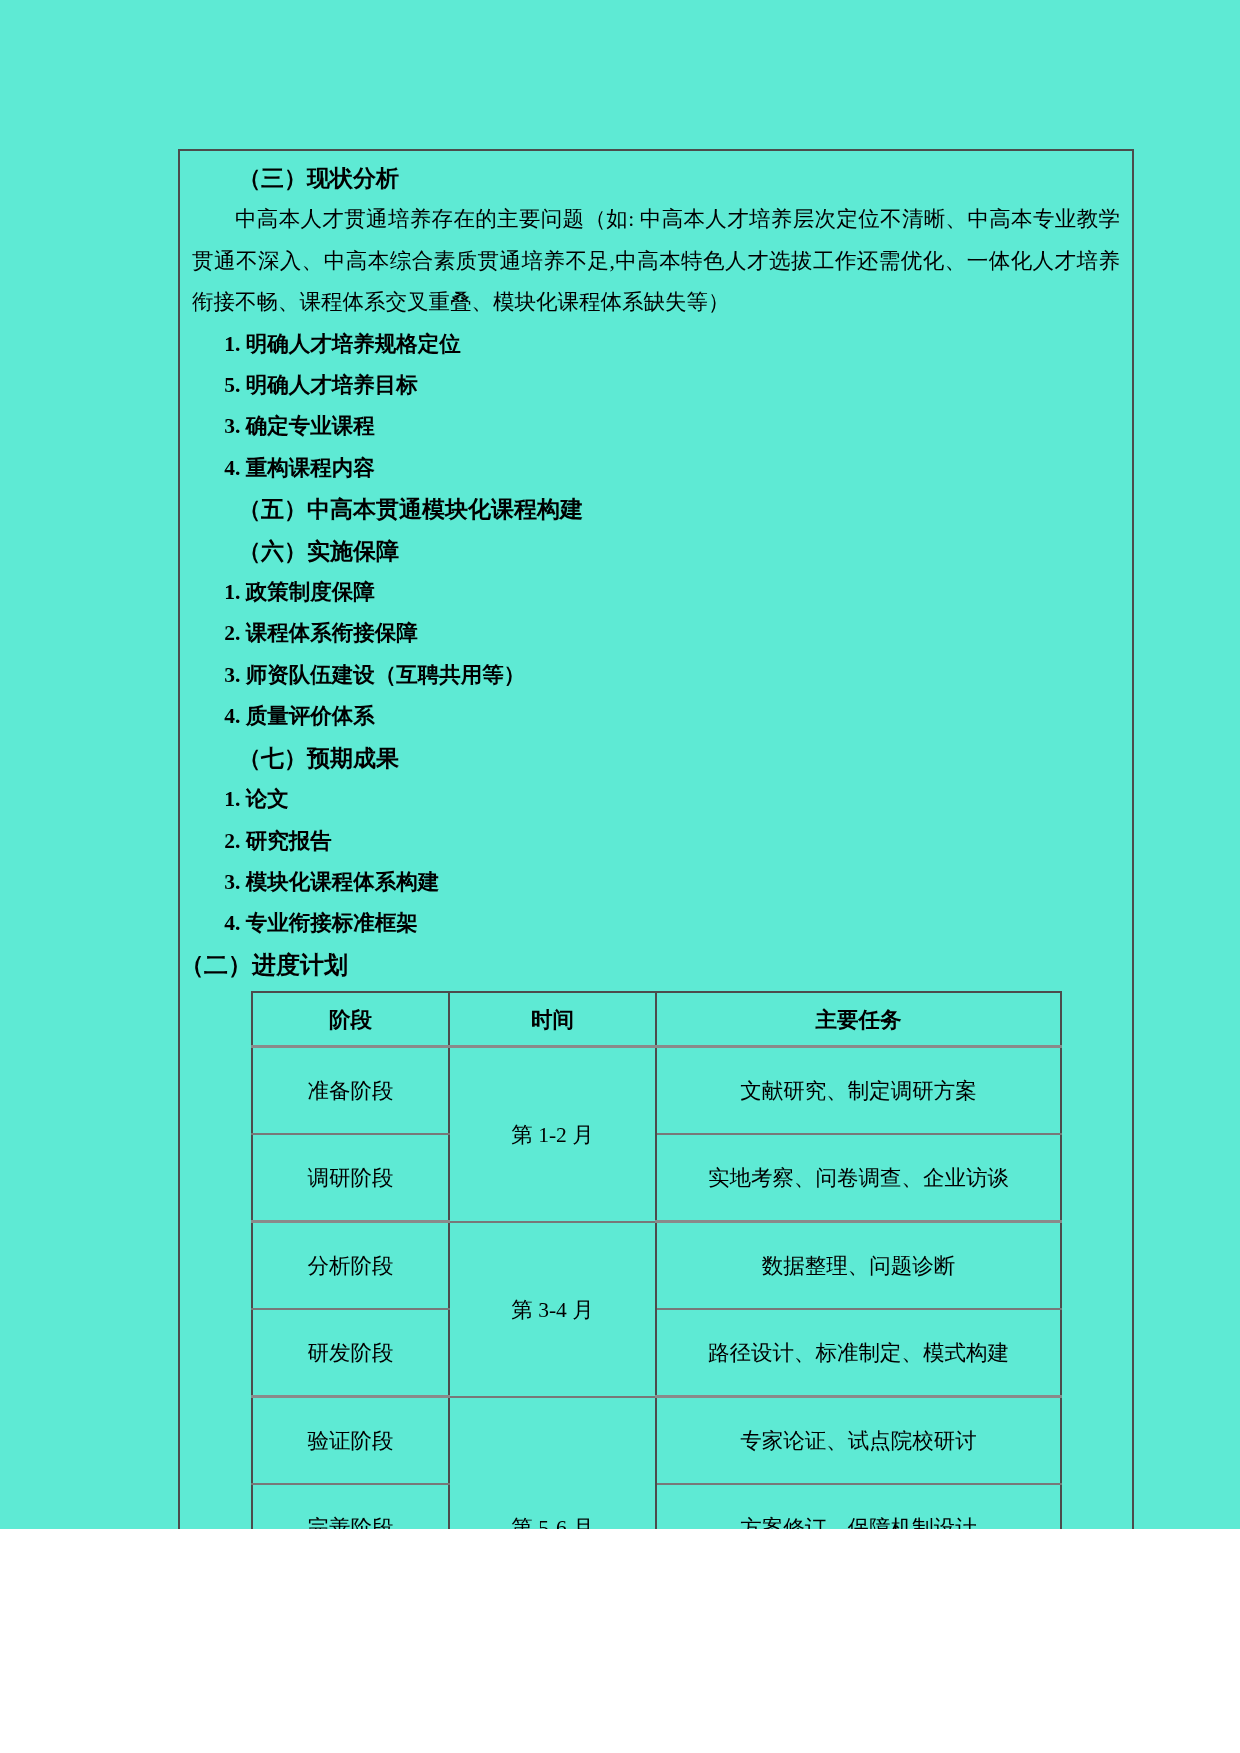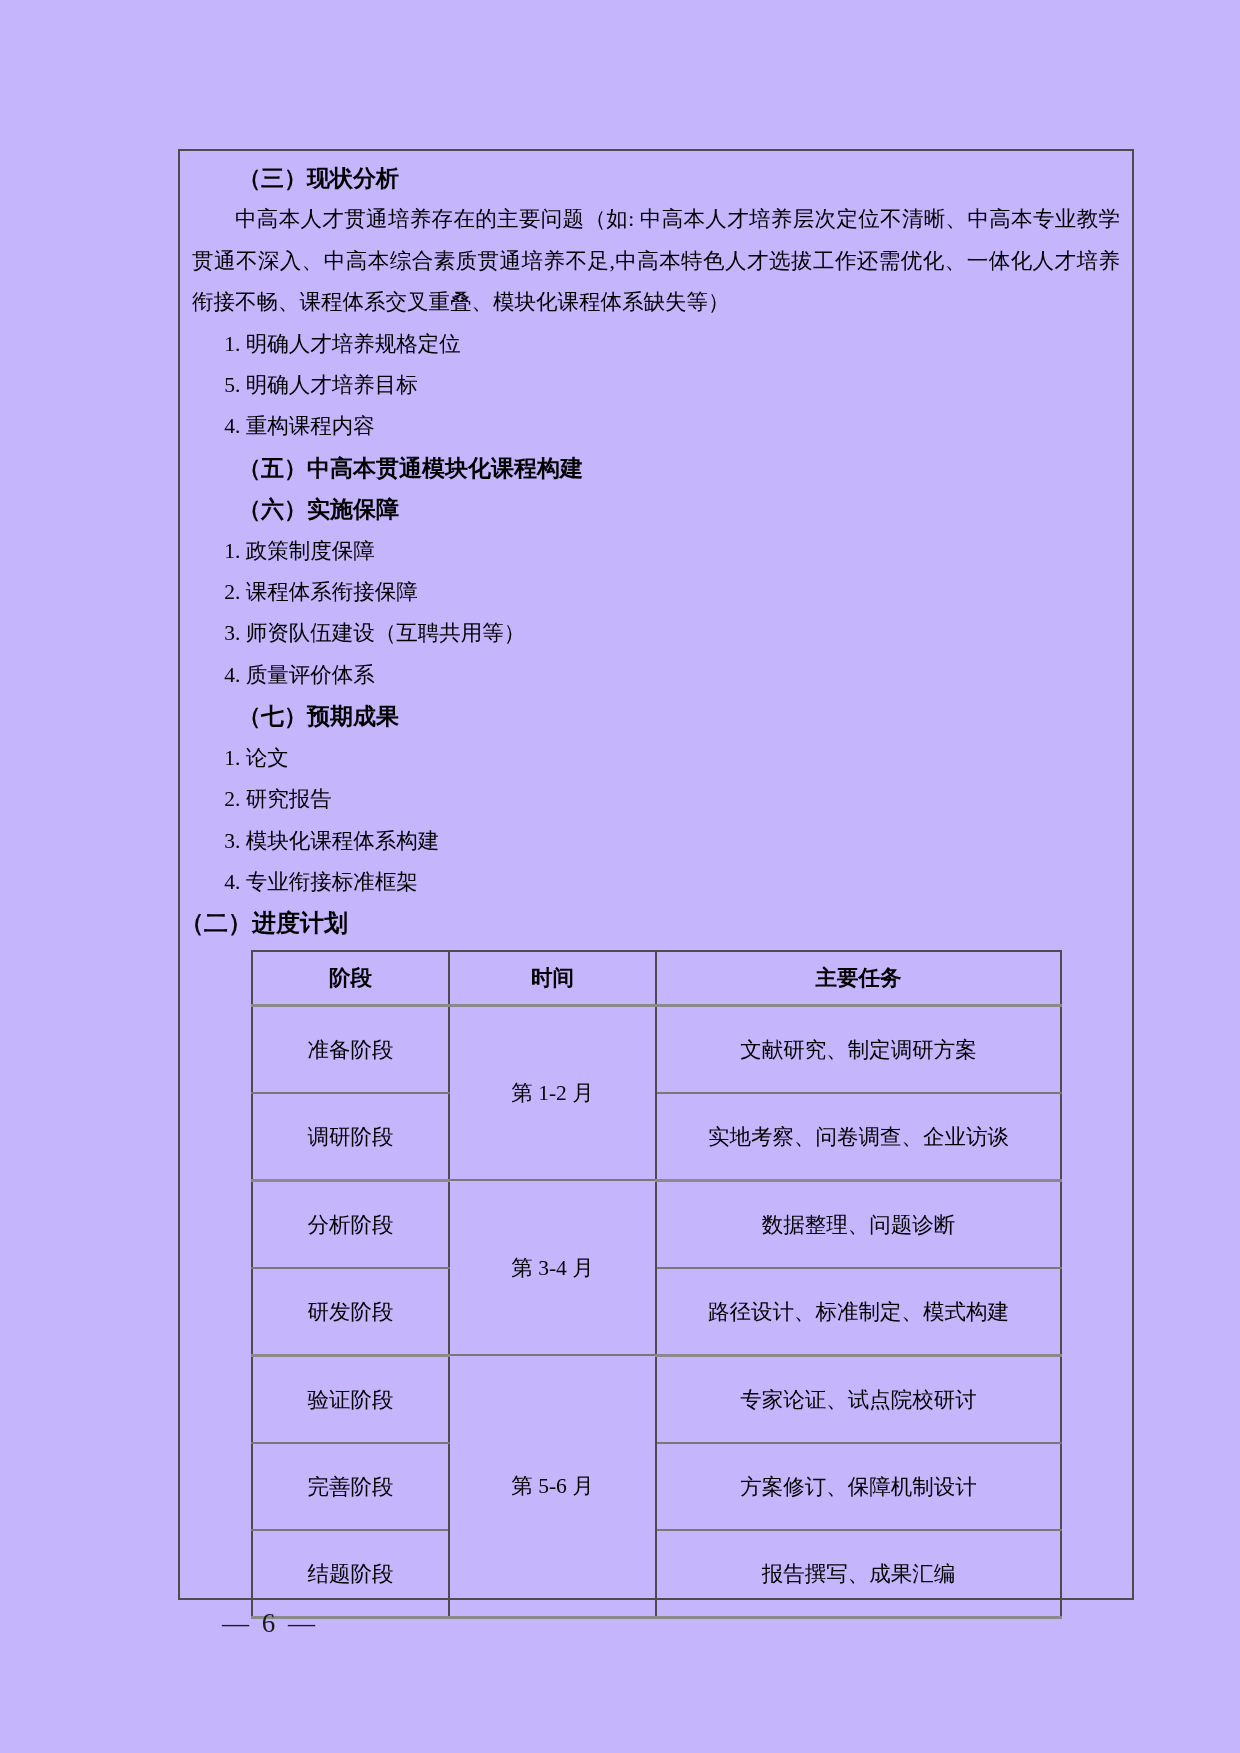--- a/index.html
+++ b/index.html
@@ -3,22 +3,22 @@
 <meta charset="utf-8">
 <style>
   html, body {
     margin: 0;
     padding: 0;
     background: #ffffff;
   }
   .page {
     position: relative;
     width: 1240px;
-    height: 1753px;
-    background: #c4b5fd;
+    height: 1529px;
+    background: #5eead4;
     color: #000000;
     font-family: "Liberation Serif", "DejaVu Serif", serif;
     overflow: hidden;
   }
   .content-box {
     position: absolute;
     left: 178px;
     top: 149px;
     width: 956px;
     height: 1451px;
@@ -41,20 +41,21 @@
     font-size: 21.5px;
     line-height: 41.4px;
     text-align: justify;
     text-indent: 2em;
   }
   .item {
     font-size: 21.5px;
     line-height: 41.4px;
     text-indent: 1.5em;
     white-space: nowrap;
+    font-weight: bold;
   }
   .plan-heading {
     font-size: 24px;
     font-weight: bold;
     line-height: 41.4px;
     text-indent: 0;
     margin-left: -12px !important;
     white-space: nowrap;
   }
   table.schedule {
@@ -105,20 +106,21 @@
 <body>
 
 <div class="page">
   <div class="content-box">
 
     <h3 class="sec-heading">（三）现状分析</h3>
     <p class="para">中高本人才贯通培养存在的主要问题（如: 中高本人才培养层次定位不清晰、中高本专业教学贯通不深入、中高本综合素质贯通培养不足,中高本特色人才选拔工作还需优化、一体化人才培养衔接不畅、课程体系交叉重叠、模块化课程体系缺失等）</p>
 
     <div class="item">1. 明确人才培养规格定位</div>
     <div class="item">5. 明确人才培养目标</div>
+    <div class="item">3. 确定专业课程</div>
     <div class="item">4. 重构课程内容</div>
 
     <h3 class="sec-heading">（五）中高本贯通模块化课程构建</h3>
 
     <h3 class="sec-heading">（六）实施保障</h3>
     <div class="item">1. 政策制度保障</div>
     <div class="item">2. 课程体系衔接保障</div>
     <div class="item">3. 师资队伍建设（互聘共用等）</div>
     <div class="item">4. 质量评价体系</div>
 

